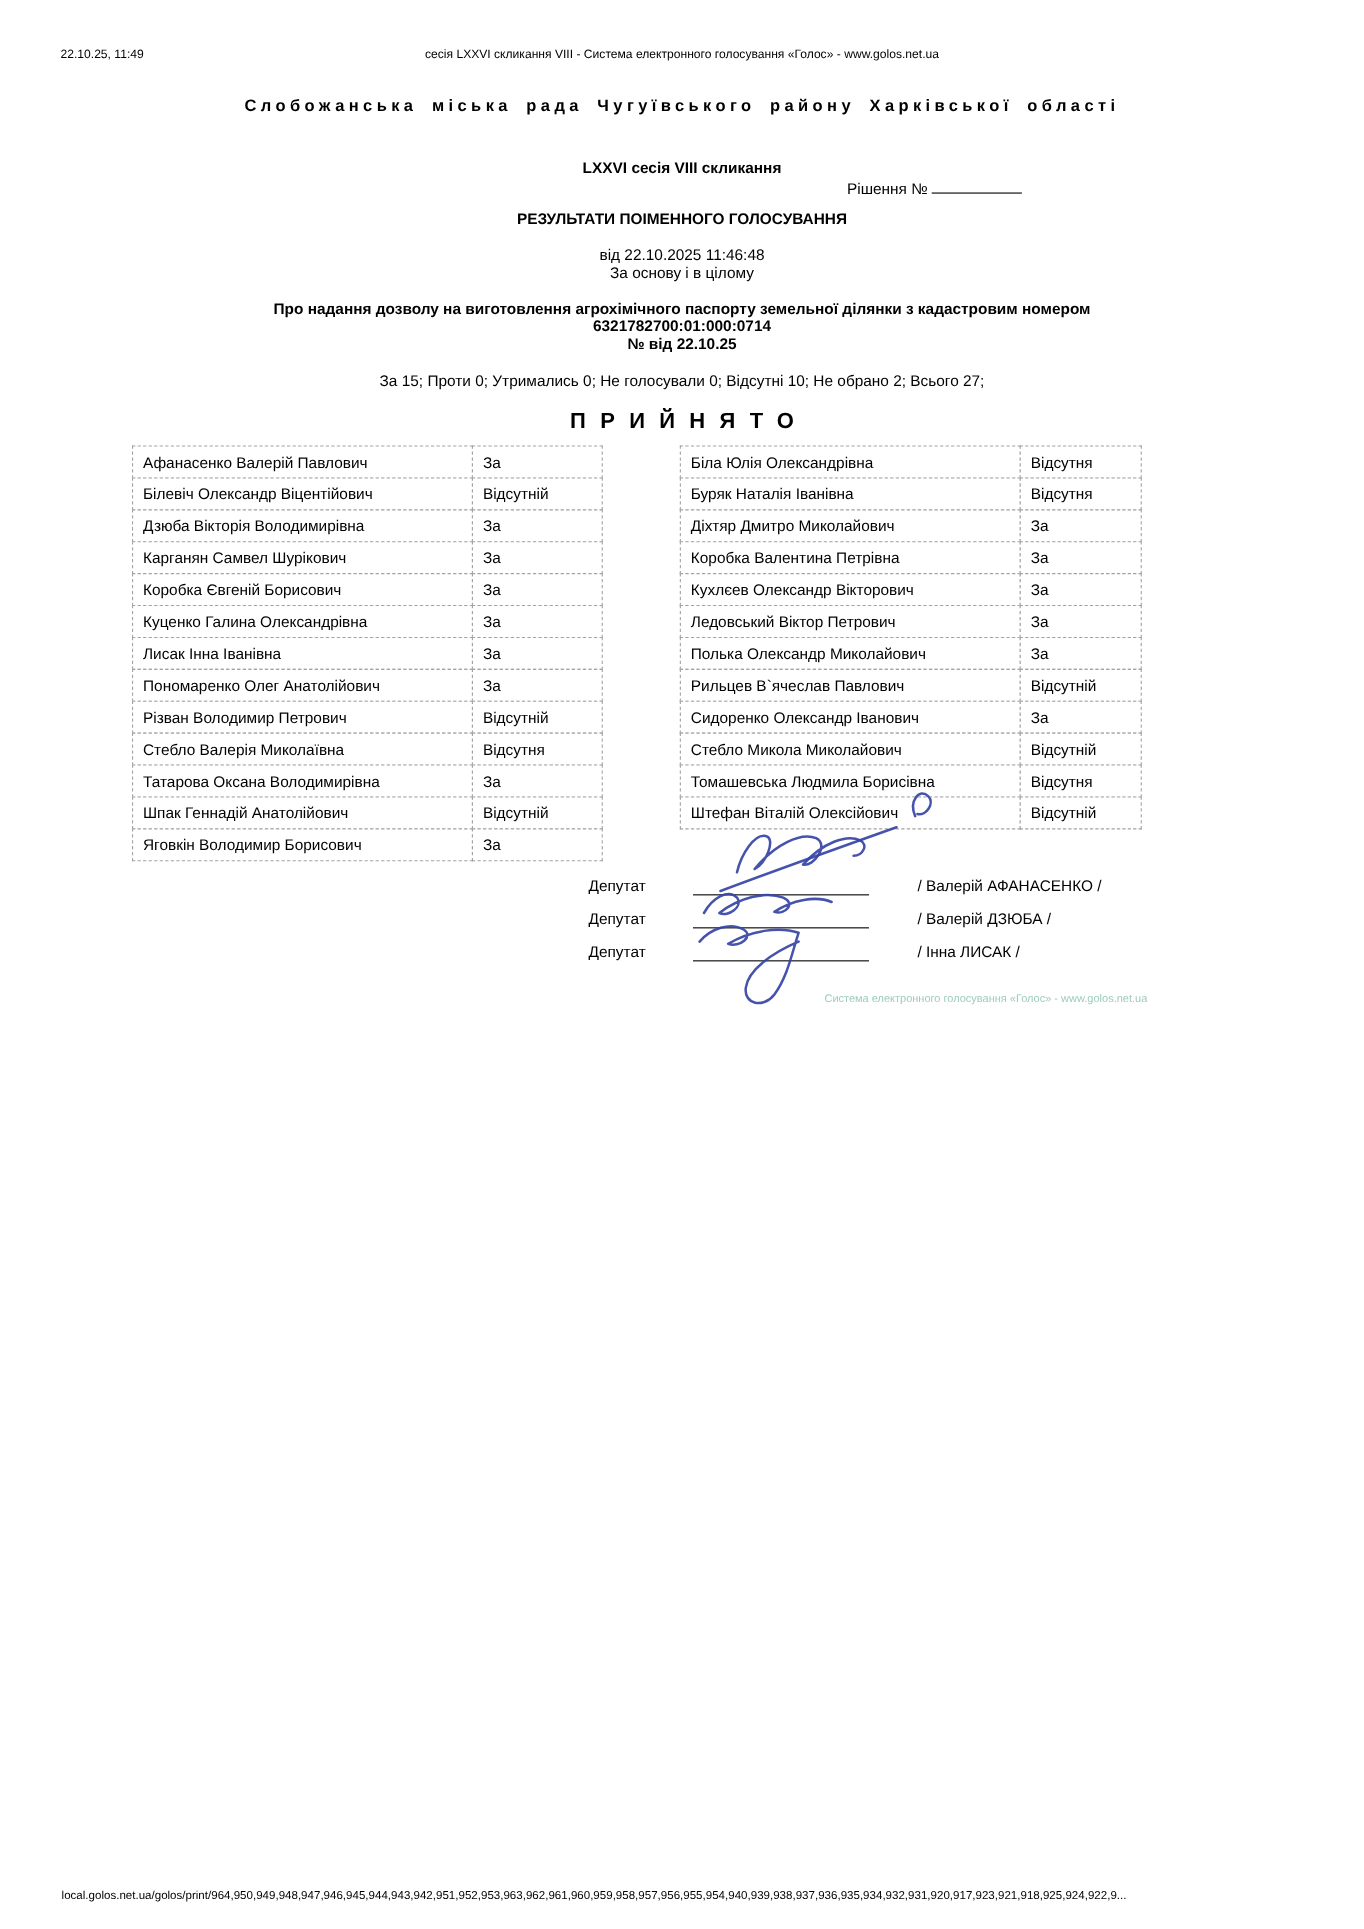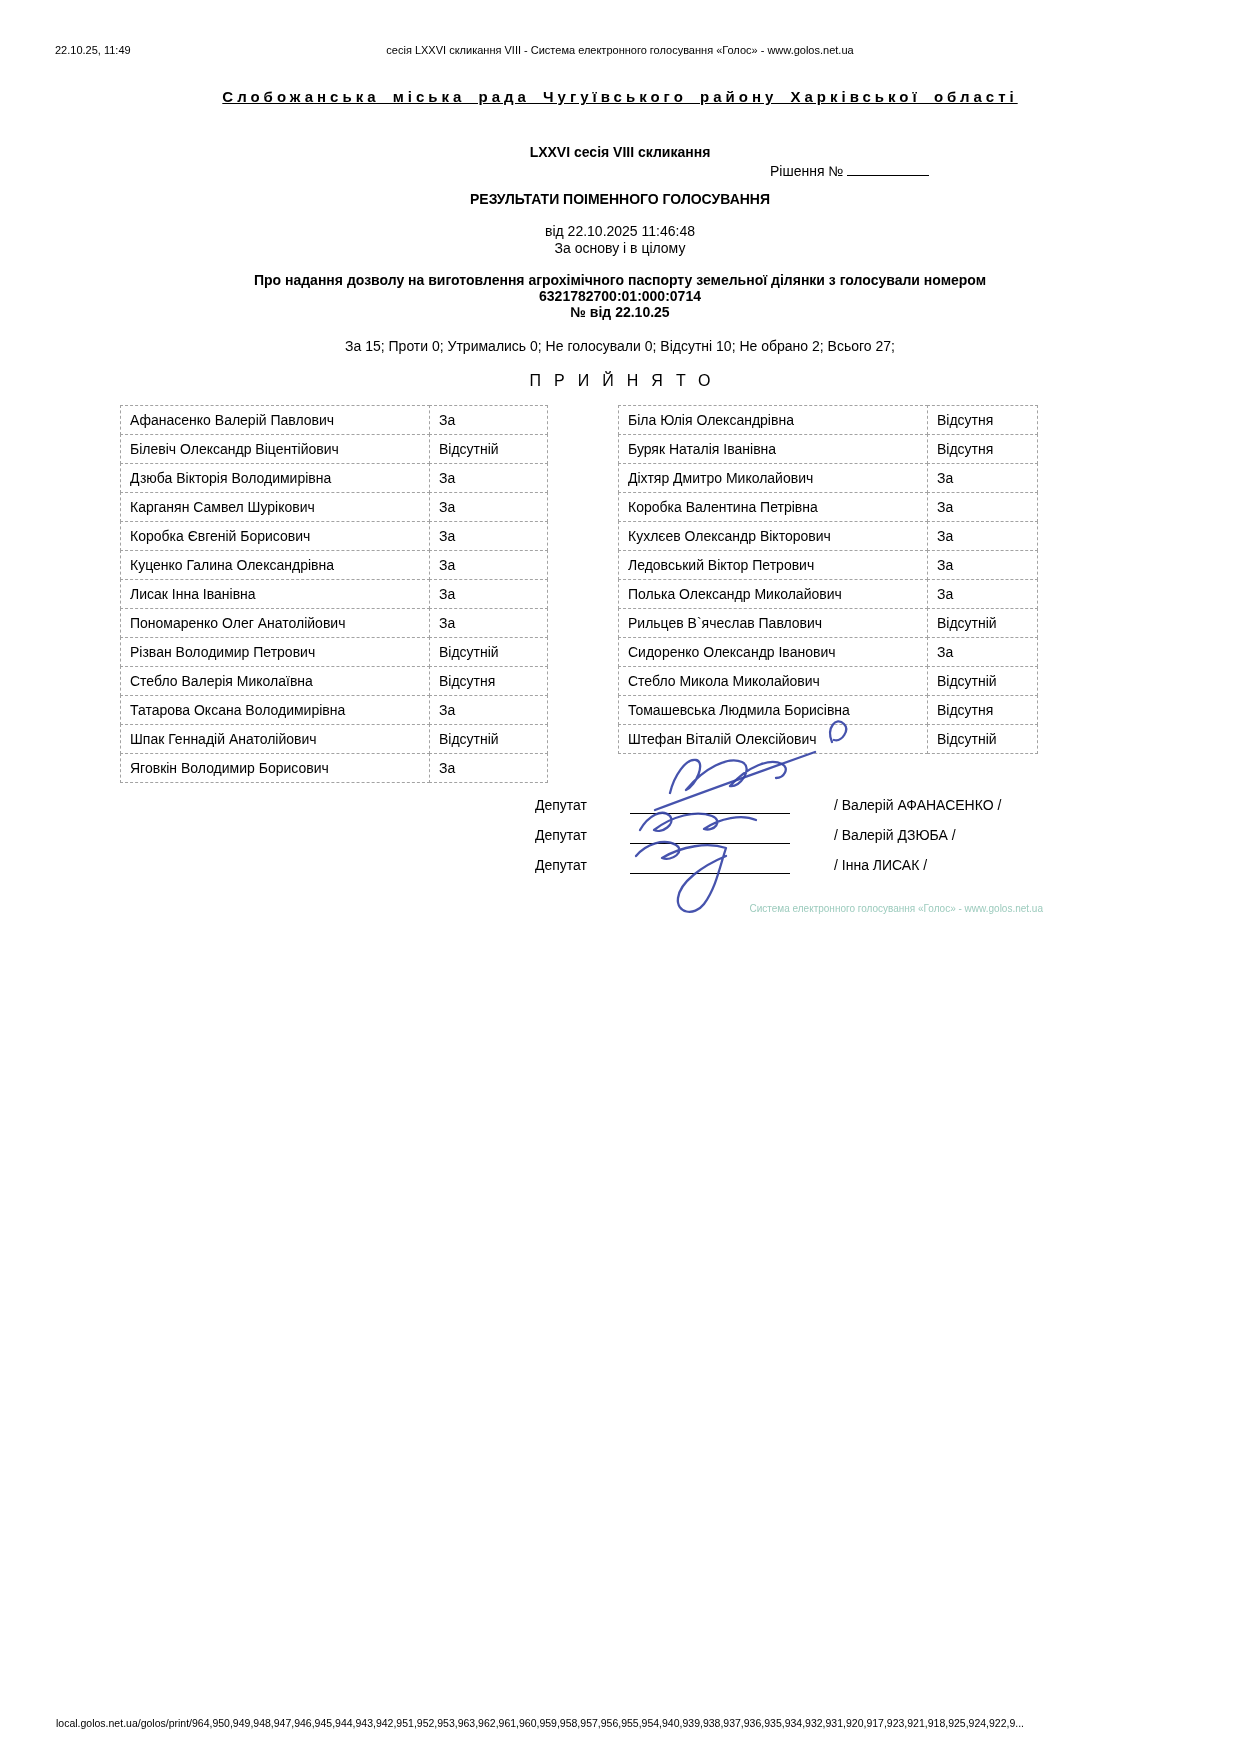--- a/index.html
+++ b/index.html
@@ -2,25 +2,25 @@
 <html><head>
 <meta charset="utf-8">
 <style>
   * { margin:0; padding:0; box-sizing:border-box; }
   html,body { background:#ffffff; }
   body { font-family:"Liberation Sans", sans-serif; color:#000; }
   .page { position:relative; width:1240px; height:1754px; background:#fff; overflow:hidden; }
   .abs { position:absolute; }
   .center { left:0; width:100%; text-align:center; }
   .print-meta { font-size:11px; color:#000; white-space:nowrap; }
-  .council { font-size:15px; font-weight:bold; letter-spacing:4px; word-spacing:5px;text-decoration:underline; }
+  .council { font-size:15px; font-weight:bold; letter-spacing:4px; word-spacing:5px; }
   .bold14 { font-size:14px; font-weight:bold; }
   .reg14 { font-size:14px; }
   .subject { font-size:14px; font-weight:bold; line-height:16px; }
-  .result-line { font-size:16px; font-weight:normal; letter-spacing:13px; text-indent:13px; }
+  .result-line { font-size:20px; font-weight:bold; letter-spacing:13px; text-indent:13px; }
   .decision { font-size:14px; white-space:nowrap; }
   .blank-line { display:inline-block; width:82px; border-bottom:1px solid #000; height:12px; margin-left:4px; }
 
   .tables { position:absolute; top:406px; left:120px; display:flex; align-items:flex-start; }
   .vote-table .vote-row { display:flex; margin-top:-1px; }
   .cell { border:1px dashed #a3a3a3; font-size:14px; padding:2px 9px 3px 9px; height:30px; display:flex; align-items:center; background:#fff; white-space:nowrap; overflow:hidden; }
   .cell.name { width:310px; }
   .cell.vote { width:119px; margin-left:-1px; }
   .vote-table.right { margin-left:70px; }
   .vote-table.right .cell.vote { width:111px; }
@@ -54,21 +54,21 @@
   <div class="abs decision" style="left:770px; top:163px;">
     <span>Рішення №</span><span class="blank-line"></span>
   </div>
 
   <div class="abs center bold14" style="top:191px;">РЕЗУЛЬТАТИ ПОІМЕННОГО ГОЛОСУВАННЯ</div>
 
   <div class="abs center reg14" style="top:223px;">від 22.10.2025 11:46:48</div>
   <div class="abs center reg14" style="top:240px;">За основу і в цілому</div>
 
   <div class="abs center subject" style="top:272px;">
-    <div>Про надання дозволу на виготовлення агрохімічного паспорту земельної ділянки з голосували номером</div>
+    <div>Про надання дозволу на виготовлення агрохімічного паспорту земельної ділянки з кадастровим номером</div>
     <div>6321782700:01:000:0714</div>
     <div>№ від 22.10.25</div>
   </div>
 
   <div class="abs center reg14" style="top:338px;">За 15; Проти 0; Утримались 0; Не голосували 0; Відсутні 10; Не обрано 2; Всього 27;</div>
 
   <div class="abs center result-line" style="top:372px;">ПРИЙНЯТО</div>
 
   <div class="tables">
     <div class="vote-table left">

